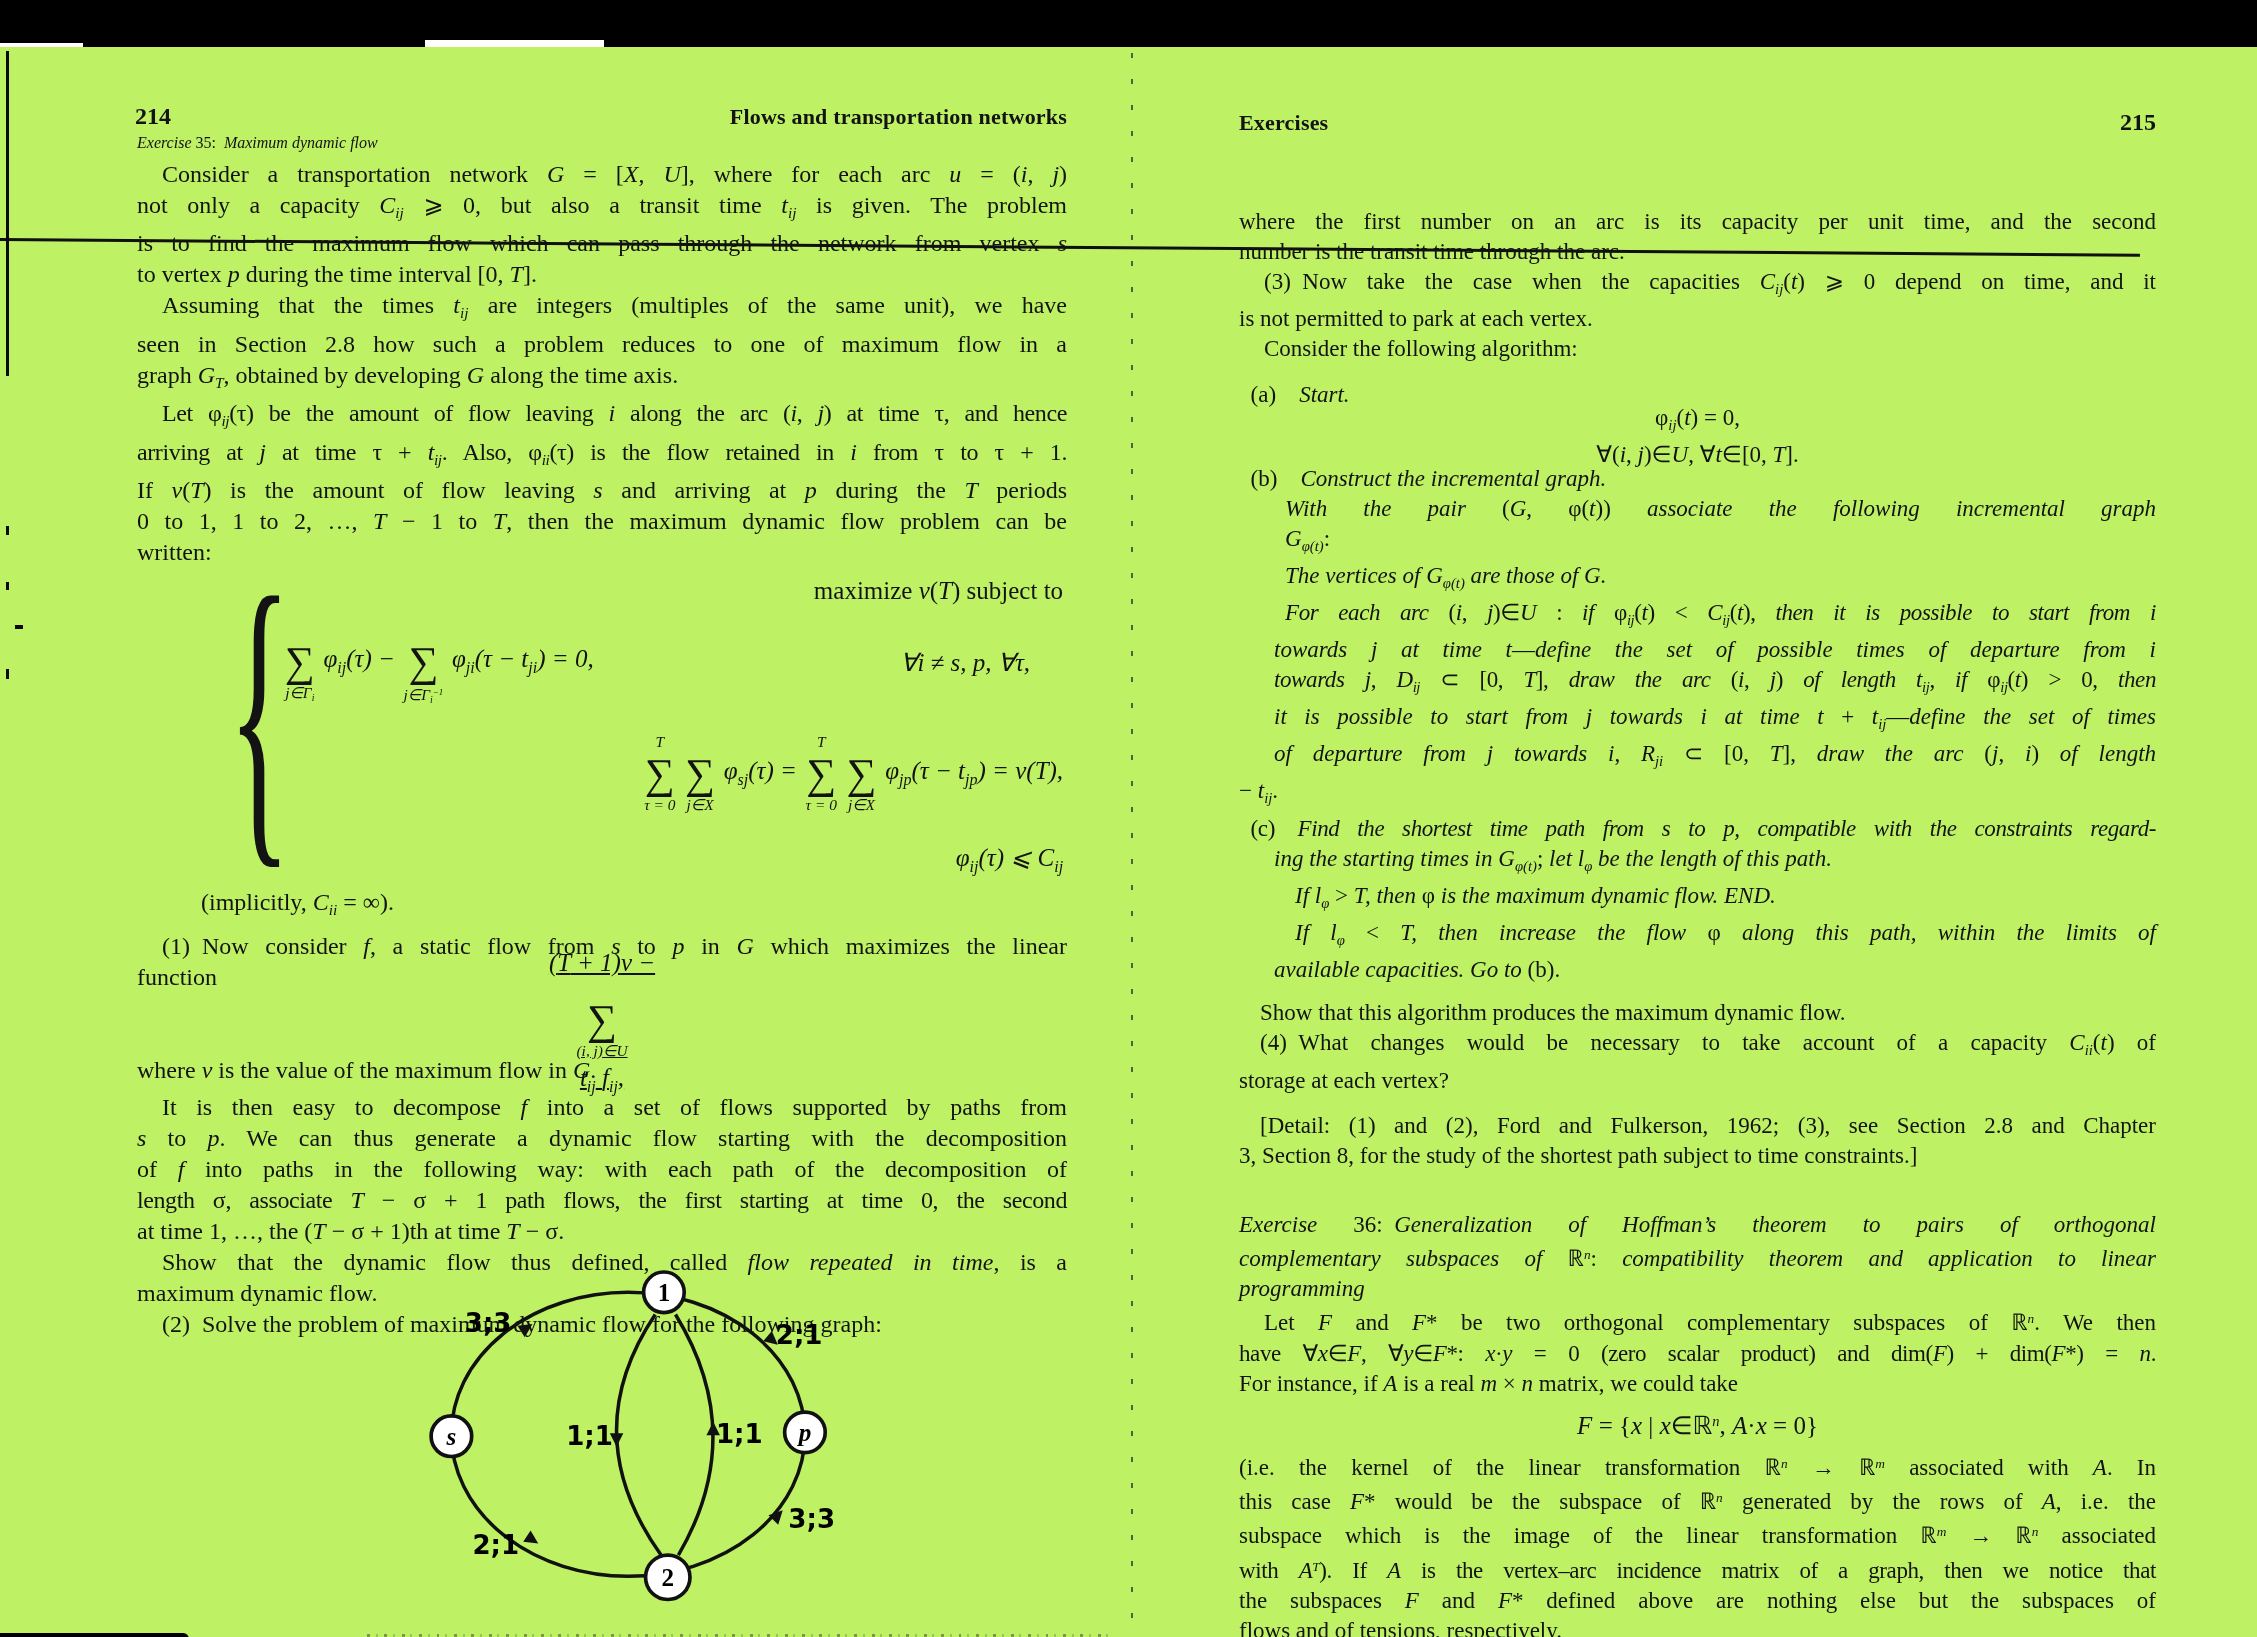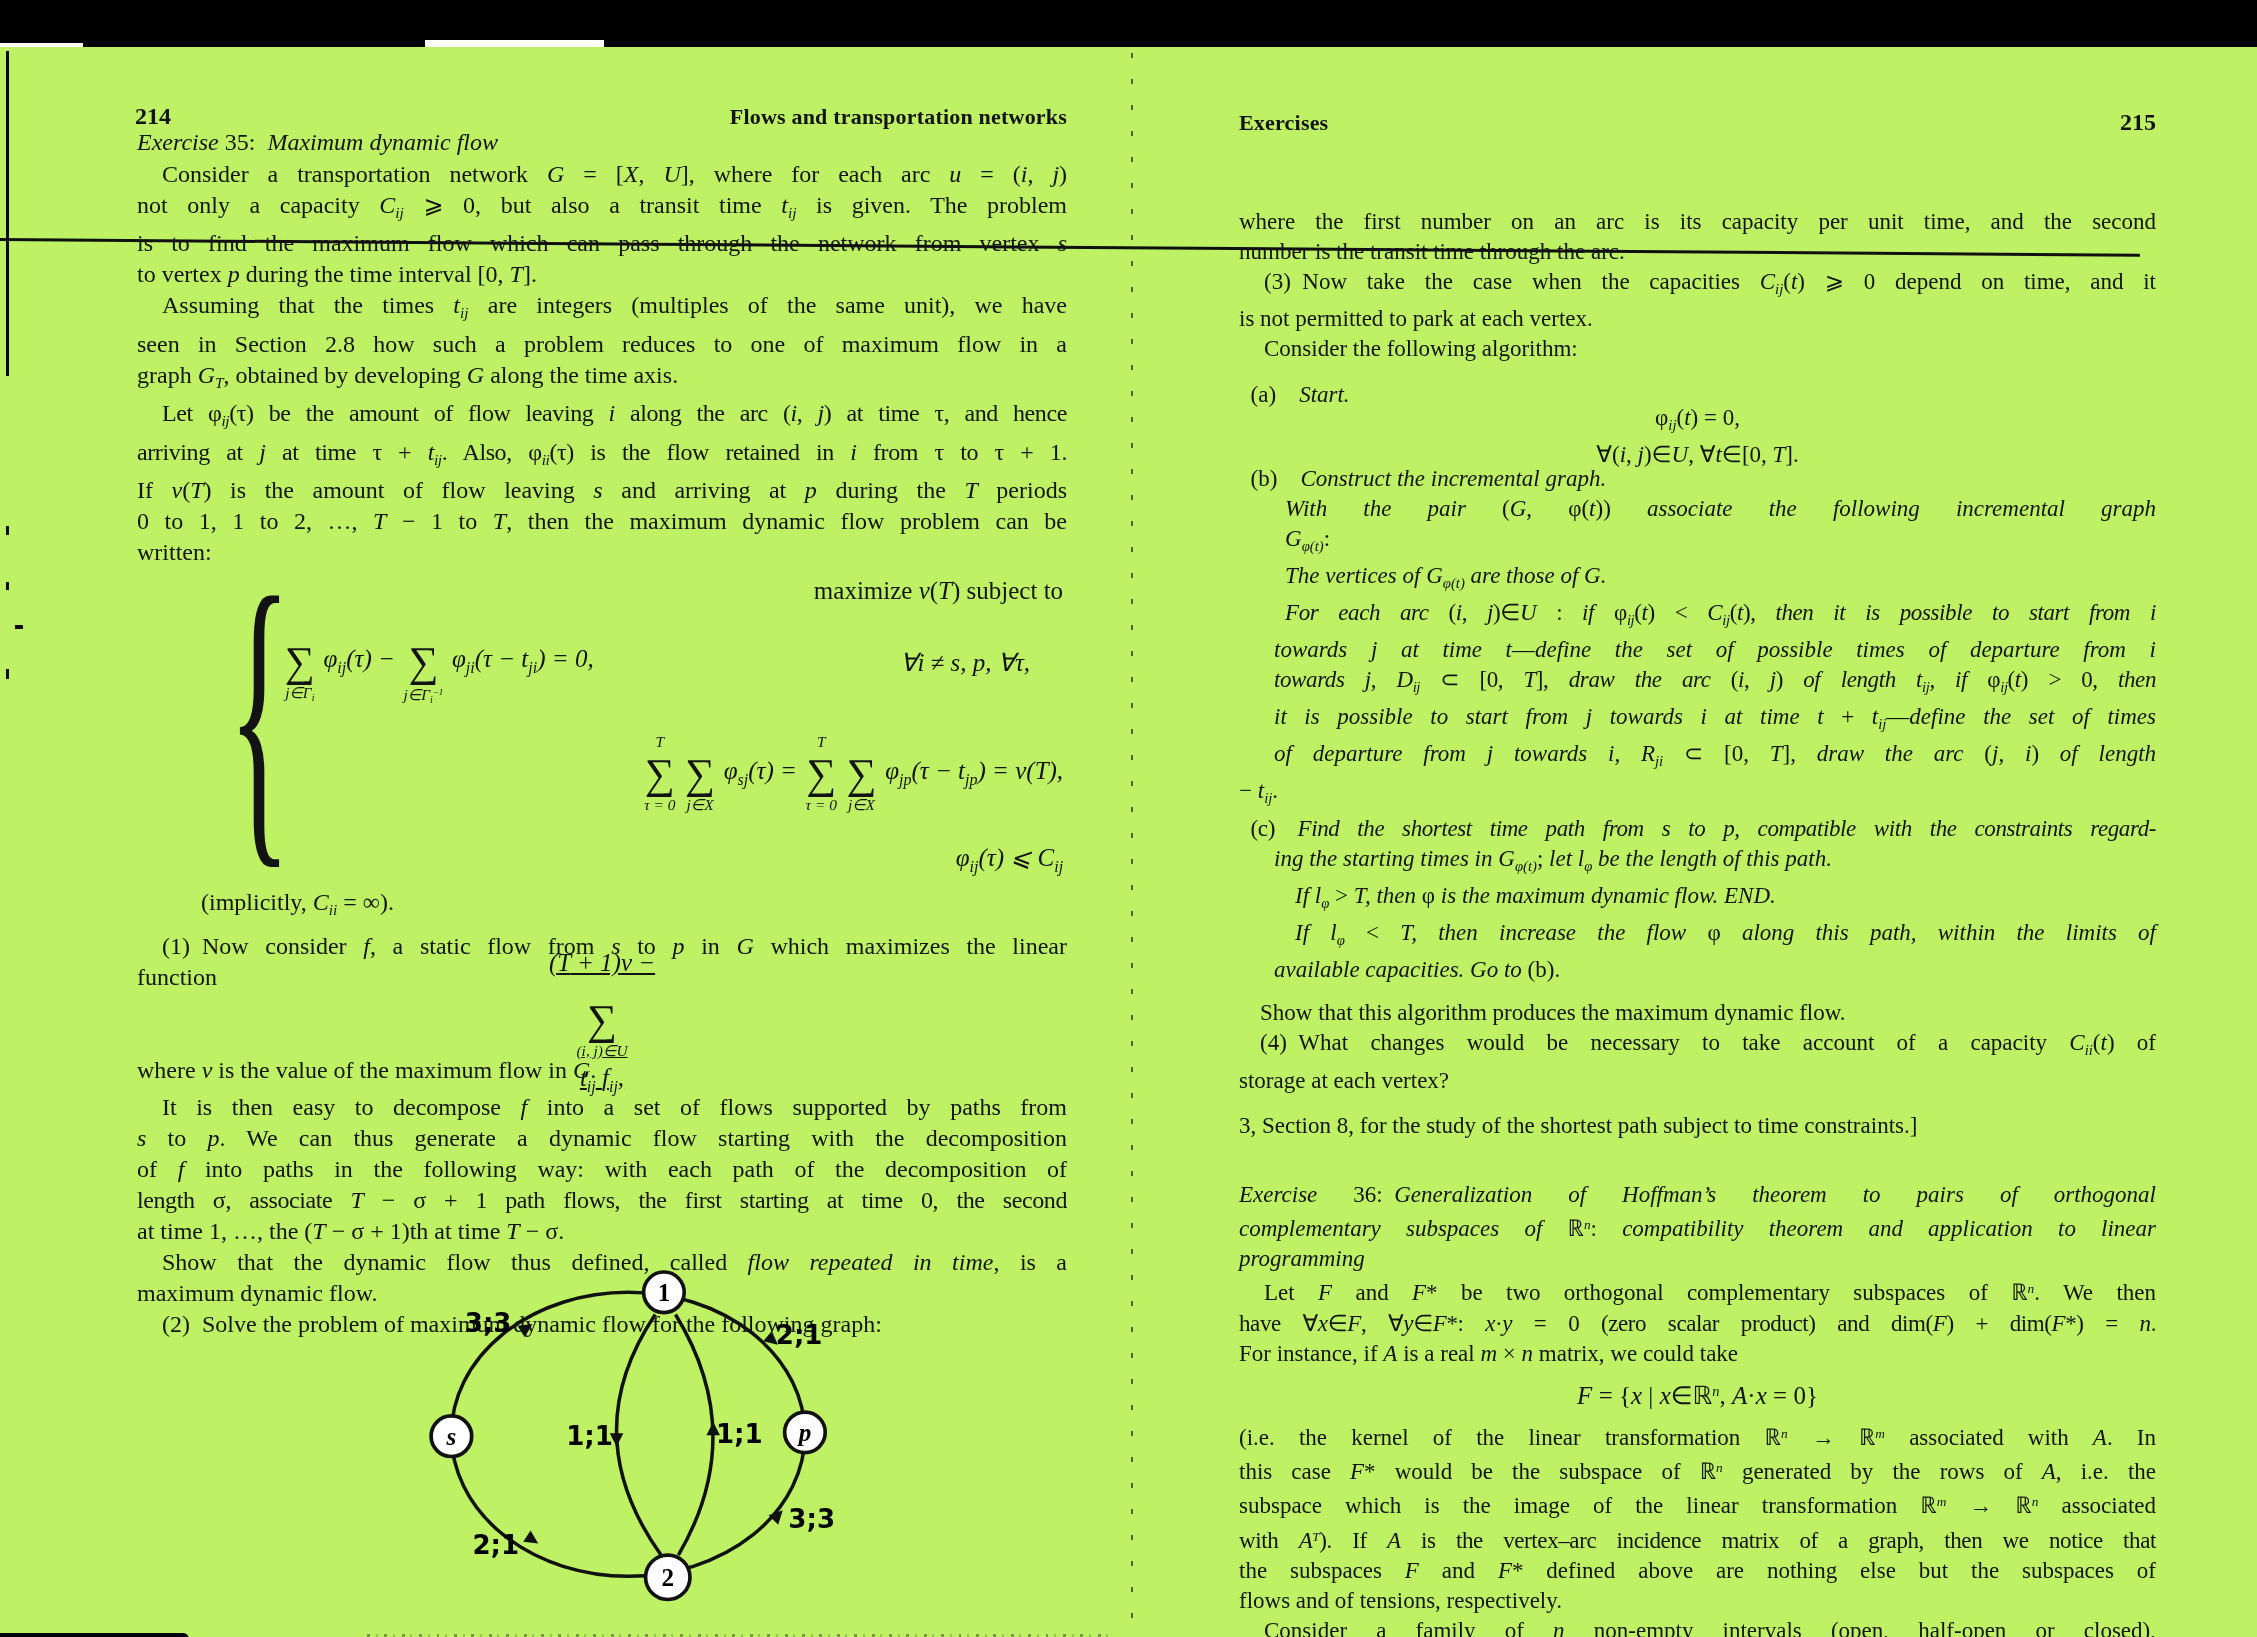--- a/index.html
+++ b/index.html
@@ -28,21 +28,21 @@
   .col{position:absolute;font-size:24px;line-height:31px;}
   #col-left{left:137px;top:102px;width:930px;}
   #col-right{left:1239px;top:183px;width:917px;font-size:23px;line-height:30px;}
   .ln{white-space:normal;}
   .jl{text-align:justify;text-align-last:justify;}
   .ind{text-indent:25px;}
   .tight{letter-spacing:-0.4px;word-spacing:-1.2px;}
   sub,sup{font-style:italic;font-size:64%;}
   sub{vertical-align:-0.35em;}
   sup{vertical-align:0.55em;font-size:58%;}
-  .heading{font-size:24px;line-height:33px;}
+  .heading{font-size:16px;line-height:33px;}
   .sp6{height:5.8px}.sp14{height:13.5px}.sp16{height:15.4px}.sp40{height:39px}
 
   
   .m12{padding-left:11.6px}.c48{padding-left:46px}.c36{padding-left:35px}
   .c58{padding-left:56px}.c22{padding-left:21px}.p66{padding-left:64px}
 
   
   .eq-block{position:relative;height:319px;padding-left:143px;box-sizing:border-box;}
   .brace{position:absolute;left:91px;top:-19.3px;font-size:328px;line-height:328px;
          transform:scale(.40,1.0);transform-origin:left top;font-weight:400;}
@@ -248,20 +248,21 @@
     <div class="ln m12 jl tight">(c) <i>Find the shortest time path from s to p, compatible with the constraints regard-</i></div>
     <div class="ln c36"><i>ing the starting times in G</i><sub>φ(t)</sub>; <i>let l</i><sub>φ</sub> <i>be the length of this path.</i></div>
     <div class="ln c58"><i>If l</i><sub>φ</sub> &gt; <i>T, then</i> φ <i>is the maximum dynamic flow. END.</i></div>
     <div class="ln c58 jl"><i>If l</i><sub>φ</sub> &lt; <i>T, then increase the flow</i> φ <i>along this path, within the limits of</i></div>
     <div class="ln c36"><i>available capacities. Go to</i> (b).</div>
     <div class="sp14"></div>
     <div class="ln c22">Show that this algorithm produces the maximum dynamic flow.</div>
     <div class="ln c22 jl">(4) What changes would be necessary to take account of a capacity <i>C</i><sub>ii</sub>(<i>t</i>) of</div>
     <div class="ln">storage at each vertex?</div>
     <div class="sp16"></div>
+    <div class="ln c22 jl">[Detail: (1) and (2), Ford and Fulkerson, 1962; (3), see Section 2.8 and Chapter</div>
     <div class="ln">3, Section 8, for the study of the shortest path subject to time constraints.]</div>
     <div class="sp40"></div>
     <div class="ln jl"><i>Exercise</i> 36: <i>Generalization of Hoffman’s theorem to pairs of orthogonal</i></div>
     <div class="ln jl"><i>complementary subspaces of</i> ℝ<sup>n</sup>: <i>compatibility theorem and application to linear</i></div>
     <div class="ln"><i>programming</i></div>
     <div class="ln ind jl">Let <i>F</i> and <i>F</i>* be two orthogonal complementary subspaces of ℝ<sup>n</sup>. We then</div>
     <div class="ln jl tight">have ∀<i>x</i>∈<i>F</i>, ∀<i>y</i>∈<i>F</i>*: <i>x</i>·<i>y</i> = 0 (zero scalar product) and dim(<i>F</i>) + dim(<i>F</i>*) = <i>n</i>.</div>
     <div class="ln">For instance, if <i>A</i> is a real <i>m</i> × <i>n</i> matrix, we could take</div>
     <div class="ctr-eq h52">
       <span><i>F</i> = {<i>x</i> | <i>x</i>∈ℝ<sup>n</sup>, <i>A</i>·<i>x</i> = 0}</span>

